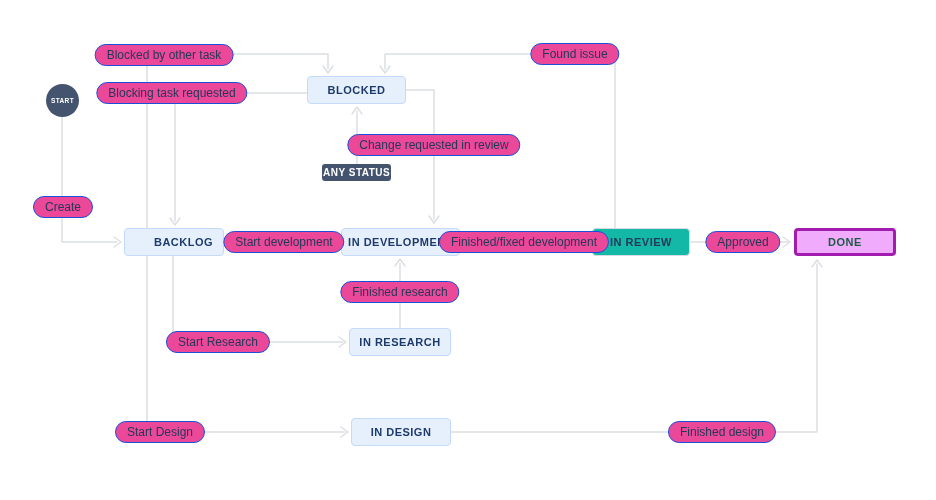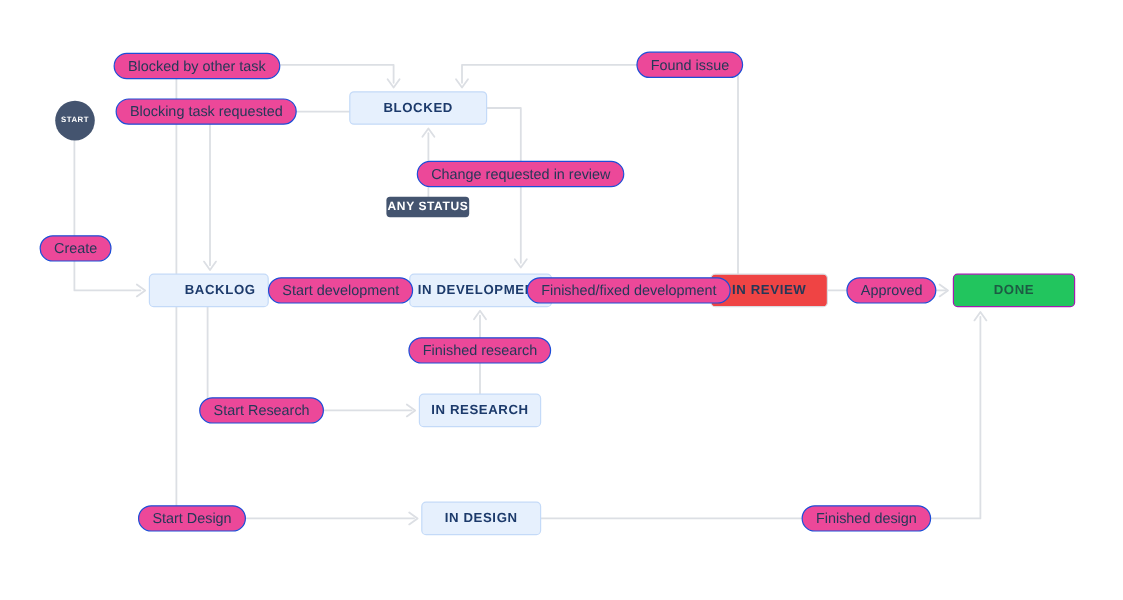--- a/index.html
+++ b/index.html
@@ -8,22 +8,22 @@
     font-family:"Liberation Sans", sans-serif;
   }
   svg.wires{position:absolute;left:0;top:0;}
   svg.wires path{stroke:#DCDFE4;stroke-width:1.5;fill:none;stroke-linecap:round;stroke-linejoin:round;}
   .status{
     position:absolute;display:flex;align-items:center;justify-content:center;
     font-size:11px;font-weight:bold;letter-spacing:.5px;border-radius:4px;
     box-sizing:border-box;cursor:pointer;
   }
   .status.blue{background:#E6F0FD;border:1px solid #C4DAF8;color:#1C3A6B;}
-  .status.gray{background:#ef4444;border:1px solid #D9DCE1;color:#243858;}
-  .status.green{background:#22c55e;border:1px solid #a21caf;color:#1D5B43;}
+  .status.gray{background:#14b8a6;border:1px solid #D9DCE1;color:#243858;}
+  .status.green{background:#f0abfc;border:3px solid #a21caf;color:#1D5B43;}
   .pill{
     position:absolute;transform:translate(-50%,-50%);white-space:nowrap;
     background:#ec4899;border:1px solid #1d4ed8;border-radius:12px;
     height:22px;line-height:20px;padding:0 11px;font-size:12px;color:#253858;
     box-sizing:border-box;cursor:pointer;
   }
   .badge{
     position:absolute;background:#44546F;color:#ffffff;border-radius:3px;
     font-size:10px;font-weight:bold;letter-spacing:.5px;
     padding:3px 1px;cursor:pointer;
@@ -76,21 +76,21 @@
 
     <path d="M147 256 L147 432 L345 432"></path>
     <path d="M341 427 L348 432 L341 437"></path>
 
     <path d="M451 432 L817 432 L817 264"></path>
     <path d="M812 267 L817 260 L822 267"></path>
   </svg>
 
   <div class="start-circle" style="left:46px;top:84px;">START</div>
 
-  <div class="status blue" style="left:291px;top:76px;width:115px;height:28px;">BLOCKED</div>
+  <div class="status blue" style="left:307px;top:76px;width:99px;height:28px;">BLOCKED</div>
   <div class="status blue" style="left:124px;top:228px;width:100px;height:28px;padding-left:19px;">BACKLOG</div>
   <div class="status blue" style="left:341px;top:228px;width:119px;height:28px;">IN DEVELOPMENT</div>
   <div class="status gray" style="left:592px;top:228px;width:98px;height:28px;">IN REVIEW</div>
   <div class="status green" style="left:794px;top:228px;width:102px;height:28px;">DONE</div>
   <div class="status blue" style="left:349px;top:328px;width:102px;height:28px;">IN RESEARCH</div>
   <div class="status blue" style="left:351px;top:418px;width:100px;height:28px;">IN DESIGN</div>
 
   <div class="badge" style="left:322px;top:164px;">ANY STATUS</div>
 
   <div class="pill" style="left:164px;top:55px;">Blocked by other task</div>

